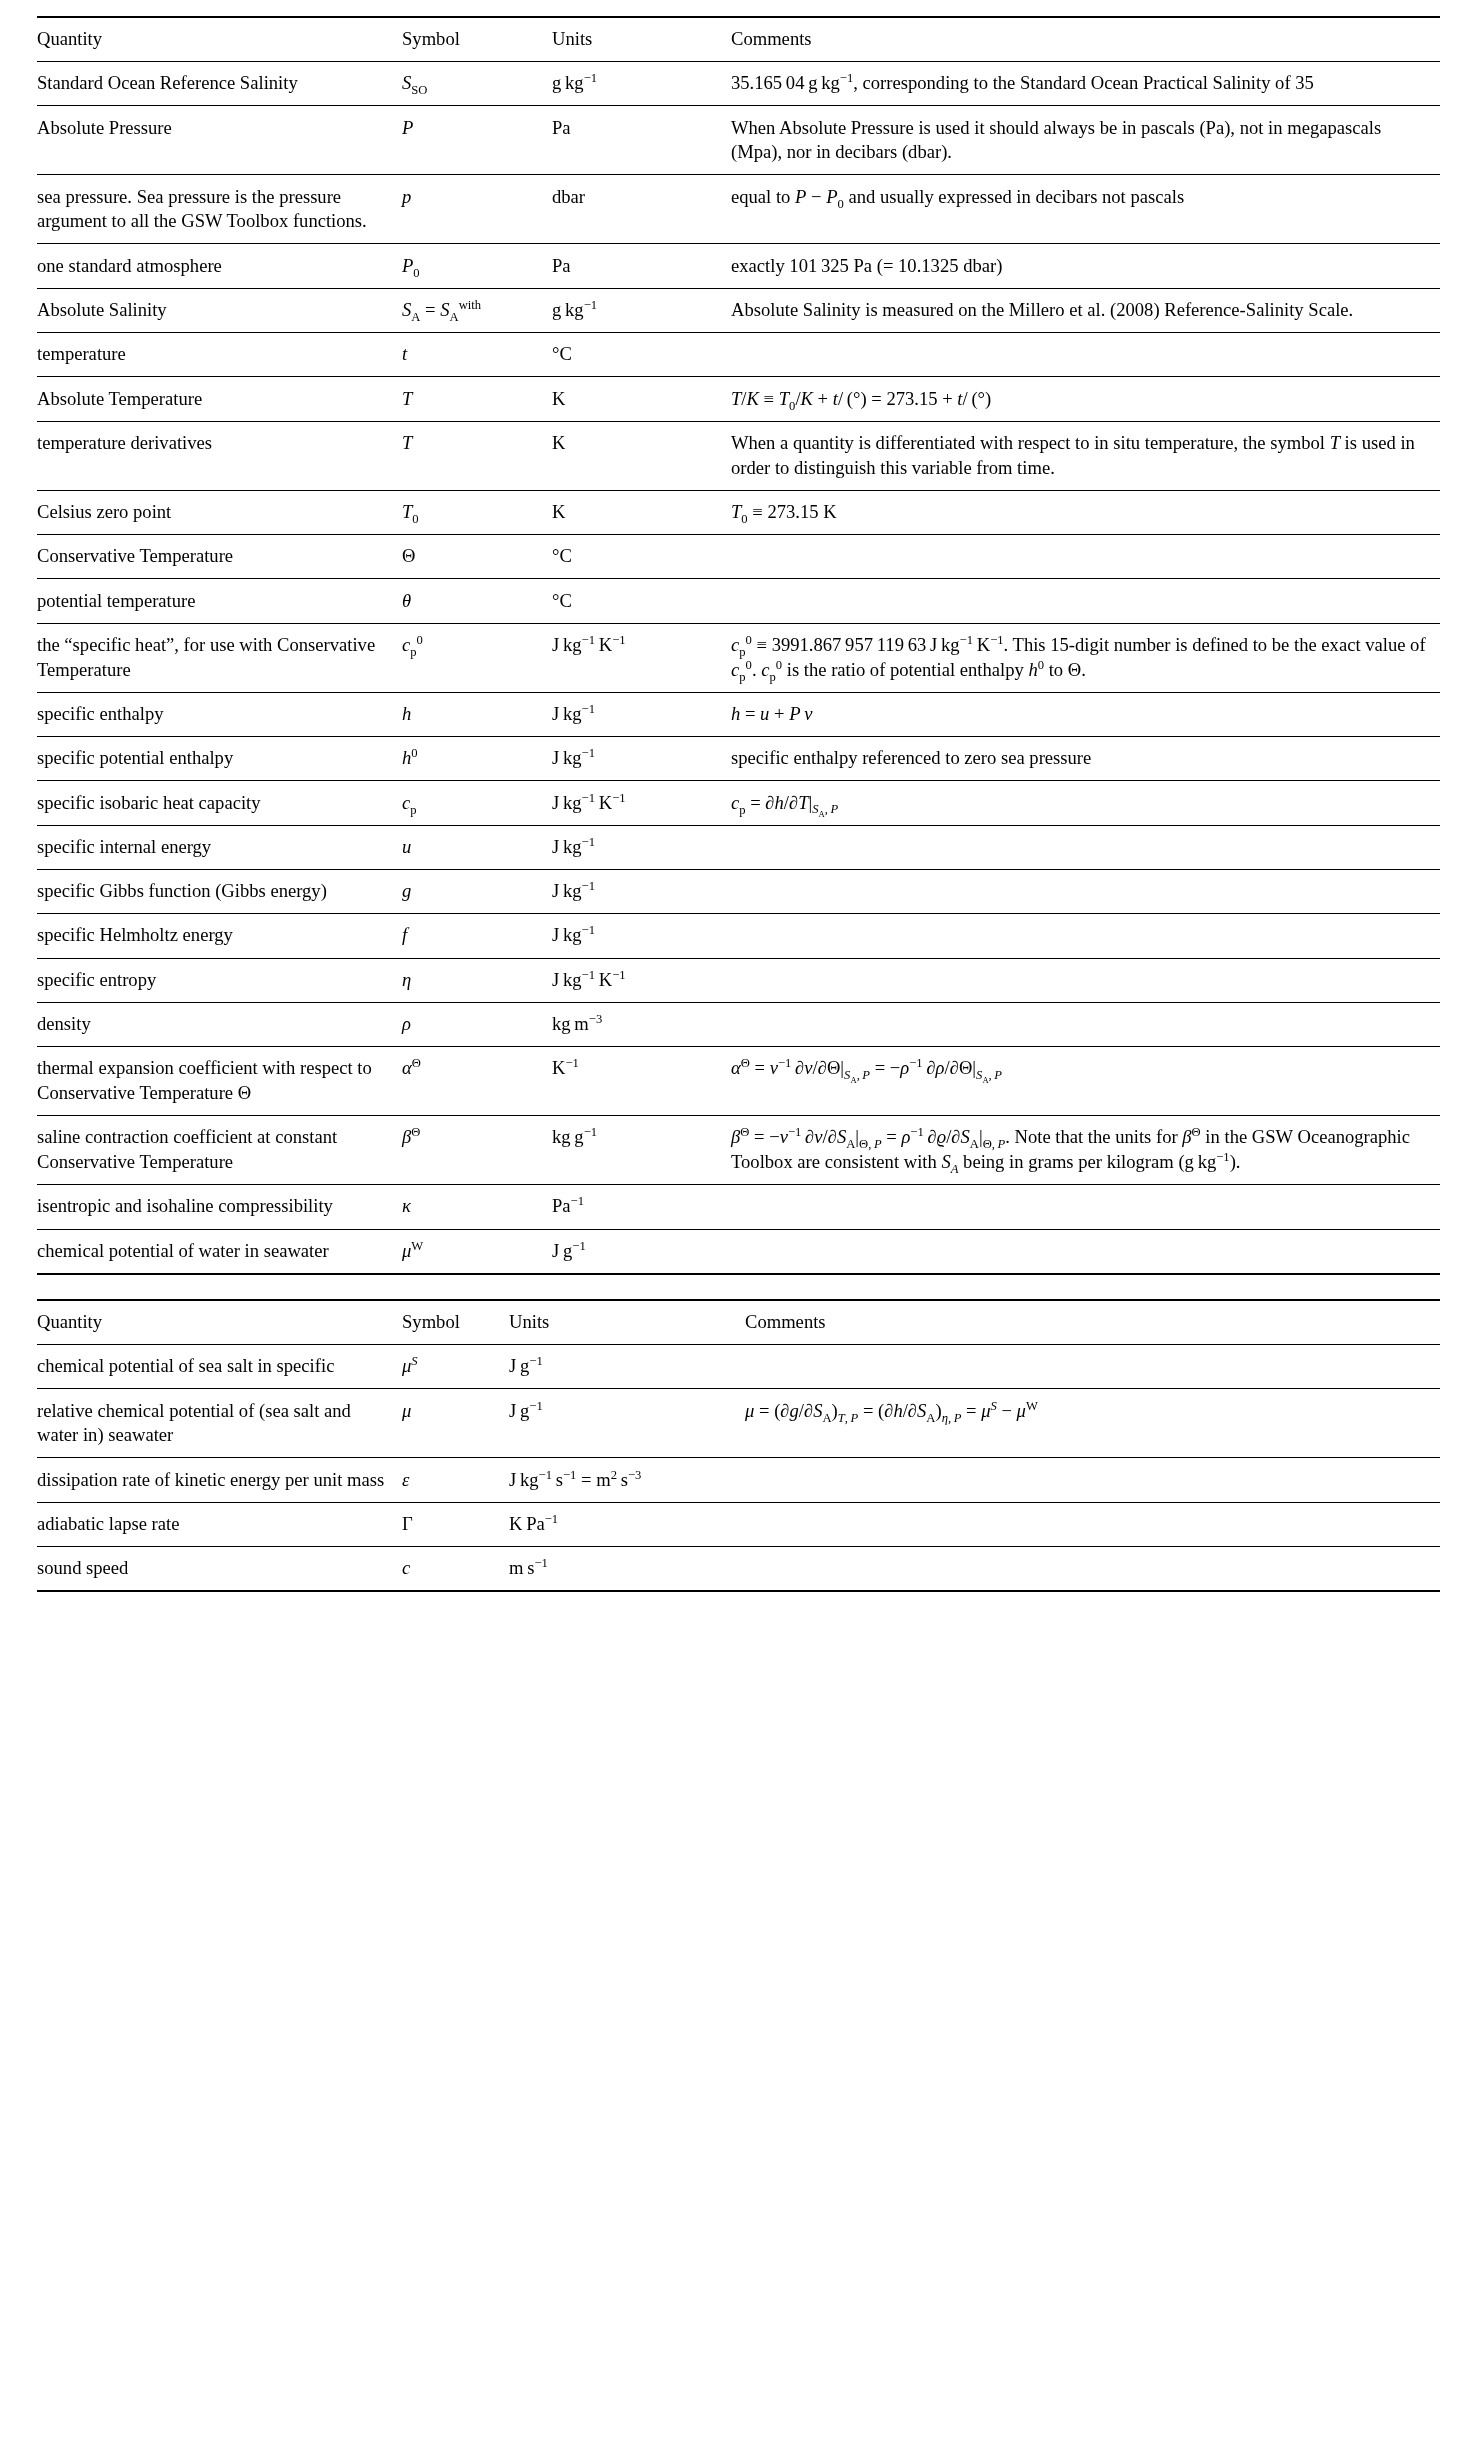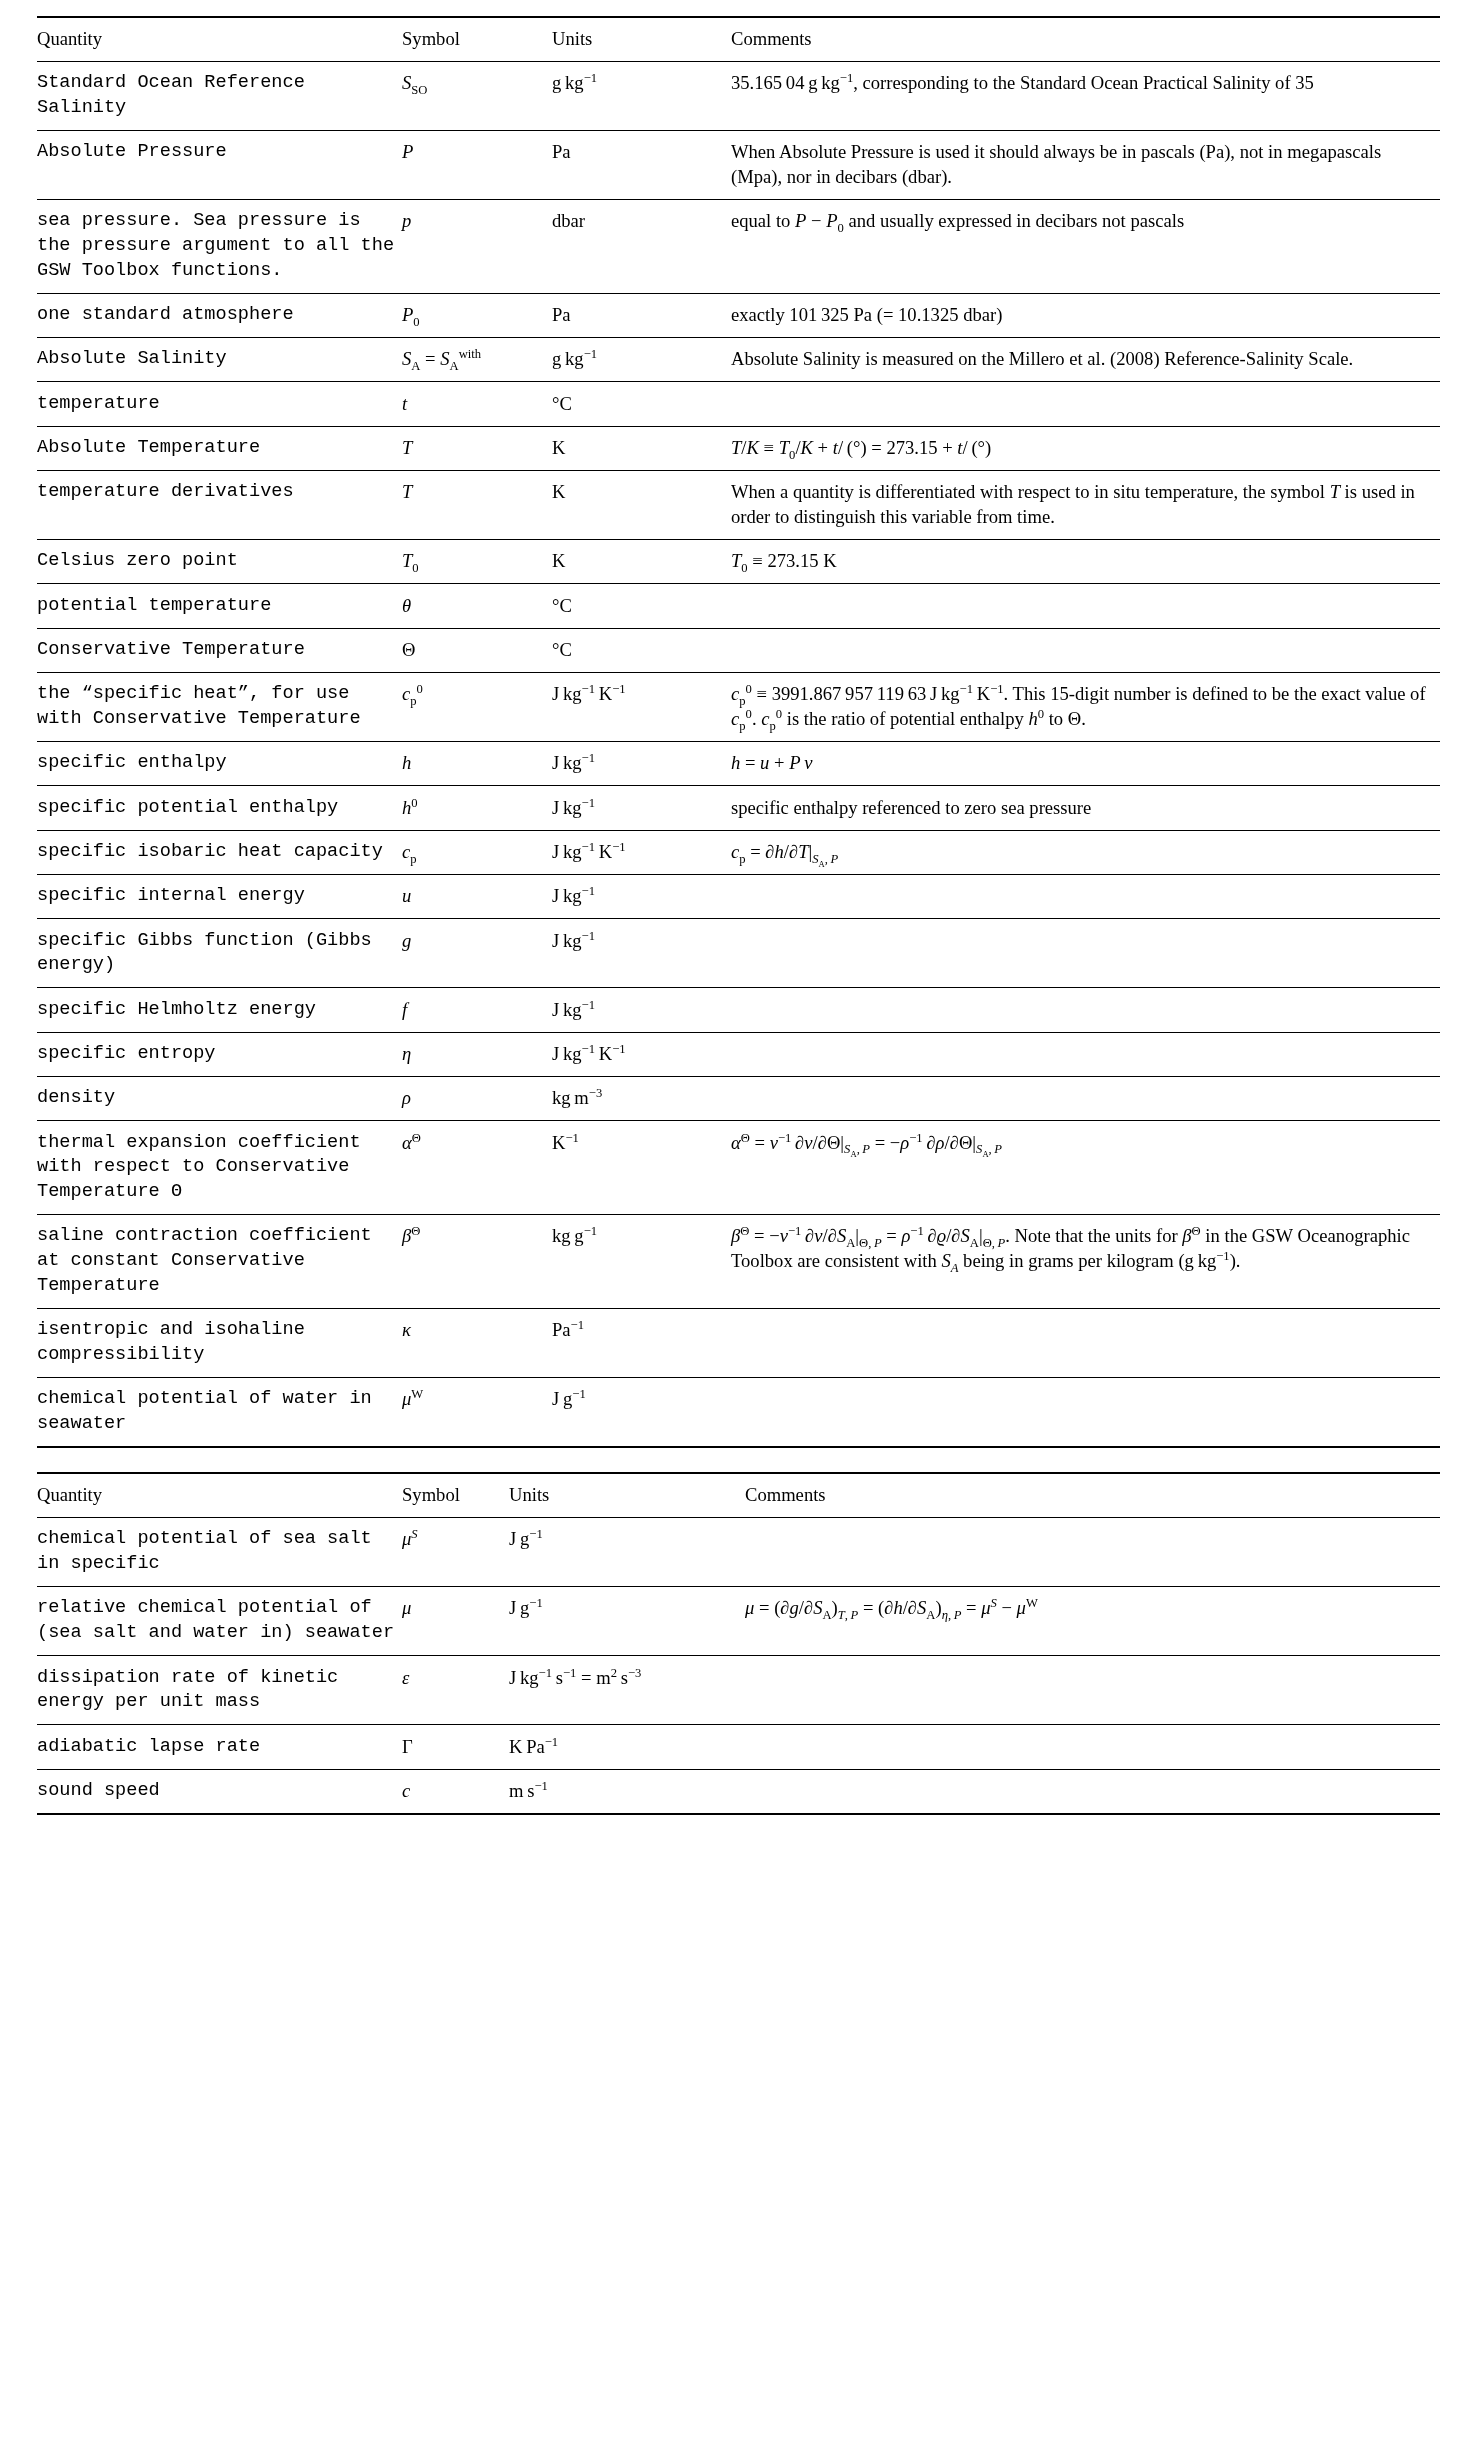--- a/index.html
+++ b/index.html
@@ -38,21 +38,21 @@
   .col-q2 { width: 365px; }
   .col-s2 { width: 107px; }
   .col-u2 { width: 236px; }
   .col-c2 { width: auto; }
 
   .hdr td { padding-top: 4.3px; padding-bottom: 10px; }
   .rule-top td { border-top: 2.1px solid #000; }
   .rule-mid td { border-top: 1.1px solid #000; }
   .rule-bot td { border-top: 2.1px solid #000; }
 
-  .quantity { text-align: justify; text-align-last: left; hyphens: auto; padding-right: 18.6px; font-family: Liberation Mono, monospace;}
+  .quantity { text-align: justify; text-align-last: left; hyphens: auto; padding-right: 18.6px;}
   .comments { text-align: justify; text-align-last: left; hyphens: auto; padding-right: 4.3px;}
 
   sub, sup {
     font-size: 0.68em;
     line-height: 0;
   }
   .tablegap { height: 24px; }
 </style>
 </head>
 <body>
@@ -121,28 +121,28 @@
           <td class="units">K</td>
           <td class="comments">When a quantity is differentiated with respect to in situ temperature, the symbol <i>T</i> is used in order to distinguish this variable from time.</td>
         </tr>
         <tr class="rule-mid">
           <td class="quantity">Celsius zero point</td>
           <td class="symbol"><i>T</i><sub>0</sub></td>
           <td class="units">K</td>
           <td class="comments"><i>T</i><sub>0</sub> ≡ 273.15 K</td>
         </tr>
         <tr class="rule-mid">
+          <td class="quantity">Conservative Temperature</td>
+          <td class="symbol">Θ</td>
+          <td class="units">°C</td>
+          <td class="comments"></td>
+        </tr>
+        <tr class="rule-mid">
           <td class="quantity">potential temperature</td>
           <td class="symbol"><i>θ</i></td>
-          <td class="units">°C</td>
-          <td class="comments"></td>
-        </tr>
-        <tr class="rule-mid">
-          <td class="quantity">Conservative Temperature</td>
-          <td class="symbol">Θ</td>
           <td class="units">°C</td>
           <td class="comments"></td>
         </tr>
         <tr class="rule-mid">
           <td class="quantity">the “specific heat”, for use with Conservative Temperature</td>
           <td class="symbol"><i>c</i><sub>p</sub><sup>0</sup></td>
           <td class="units">J kg<sup>−1</sup> K<sup>−1</sup></td>
           <td class="comments"><i>c</i><sub>p</sub><sup>0</sup> ≡ 3991.867 957 119 63 J kg<sup>−1</sup> K<sup>−1</sup>. This 15-digit number is defined to be the exact value of <i>c</i><sub>p</sub><sup>0</sup>. <i>c</i><sub>p</sub><sup>0</sup> is the ratio of potential enthalpy <i>h</i><sup>0</sup> to Θ.</td>
         </tr>
         <tr class="rule-mid">

